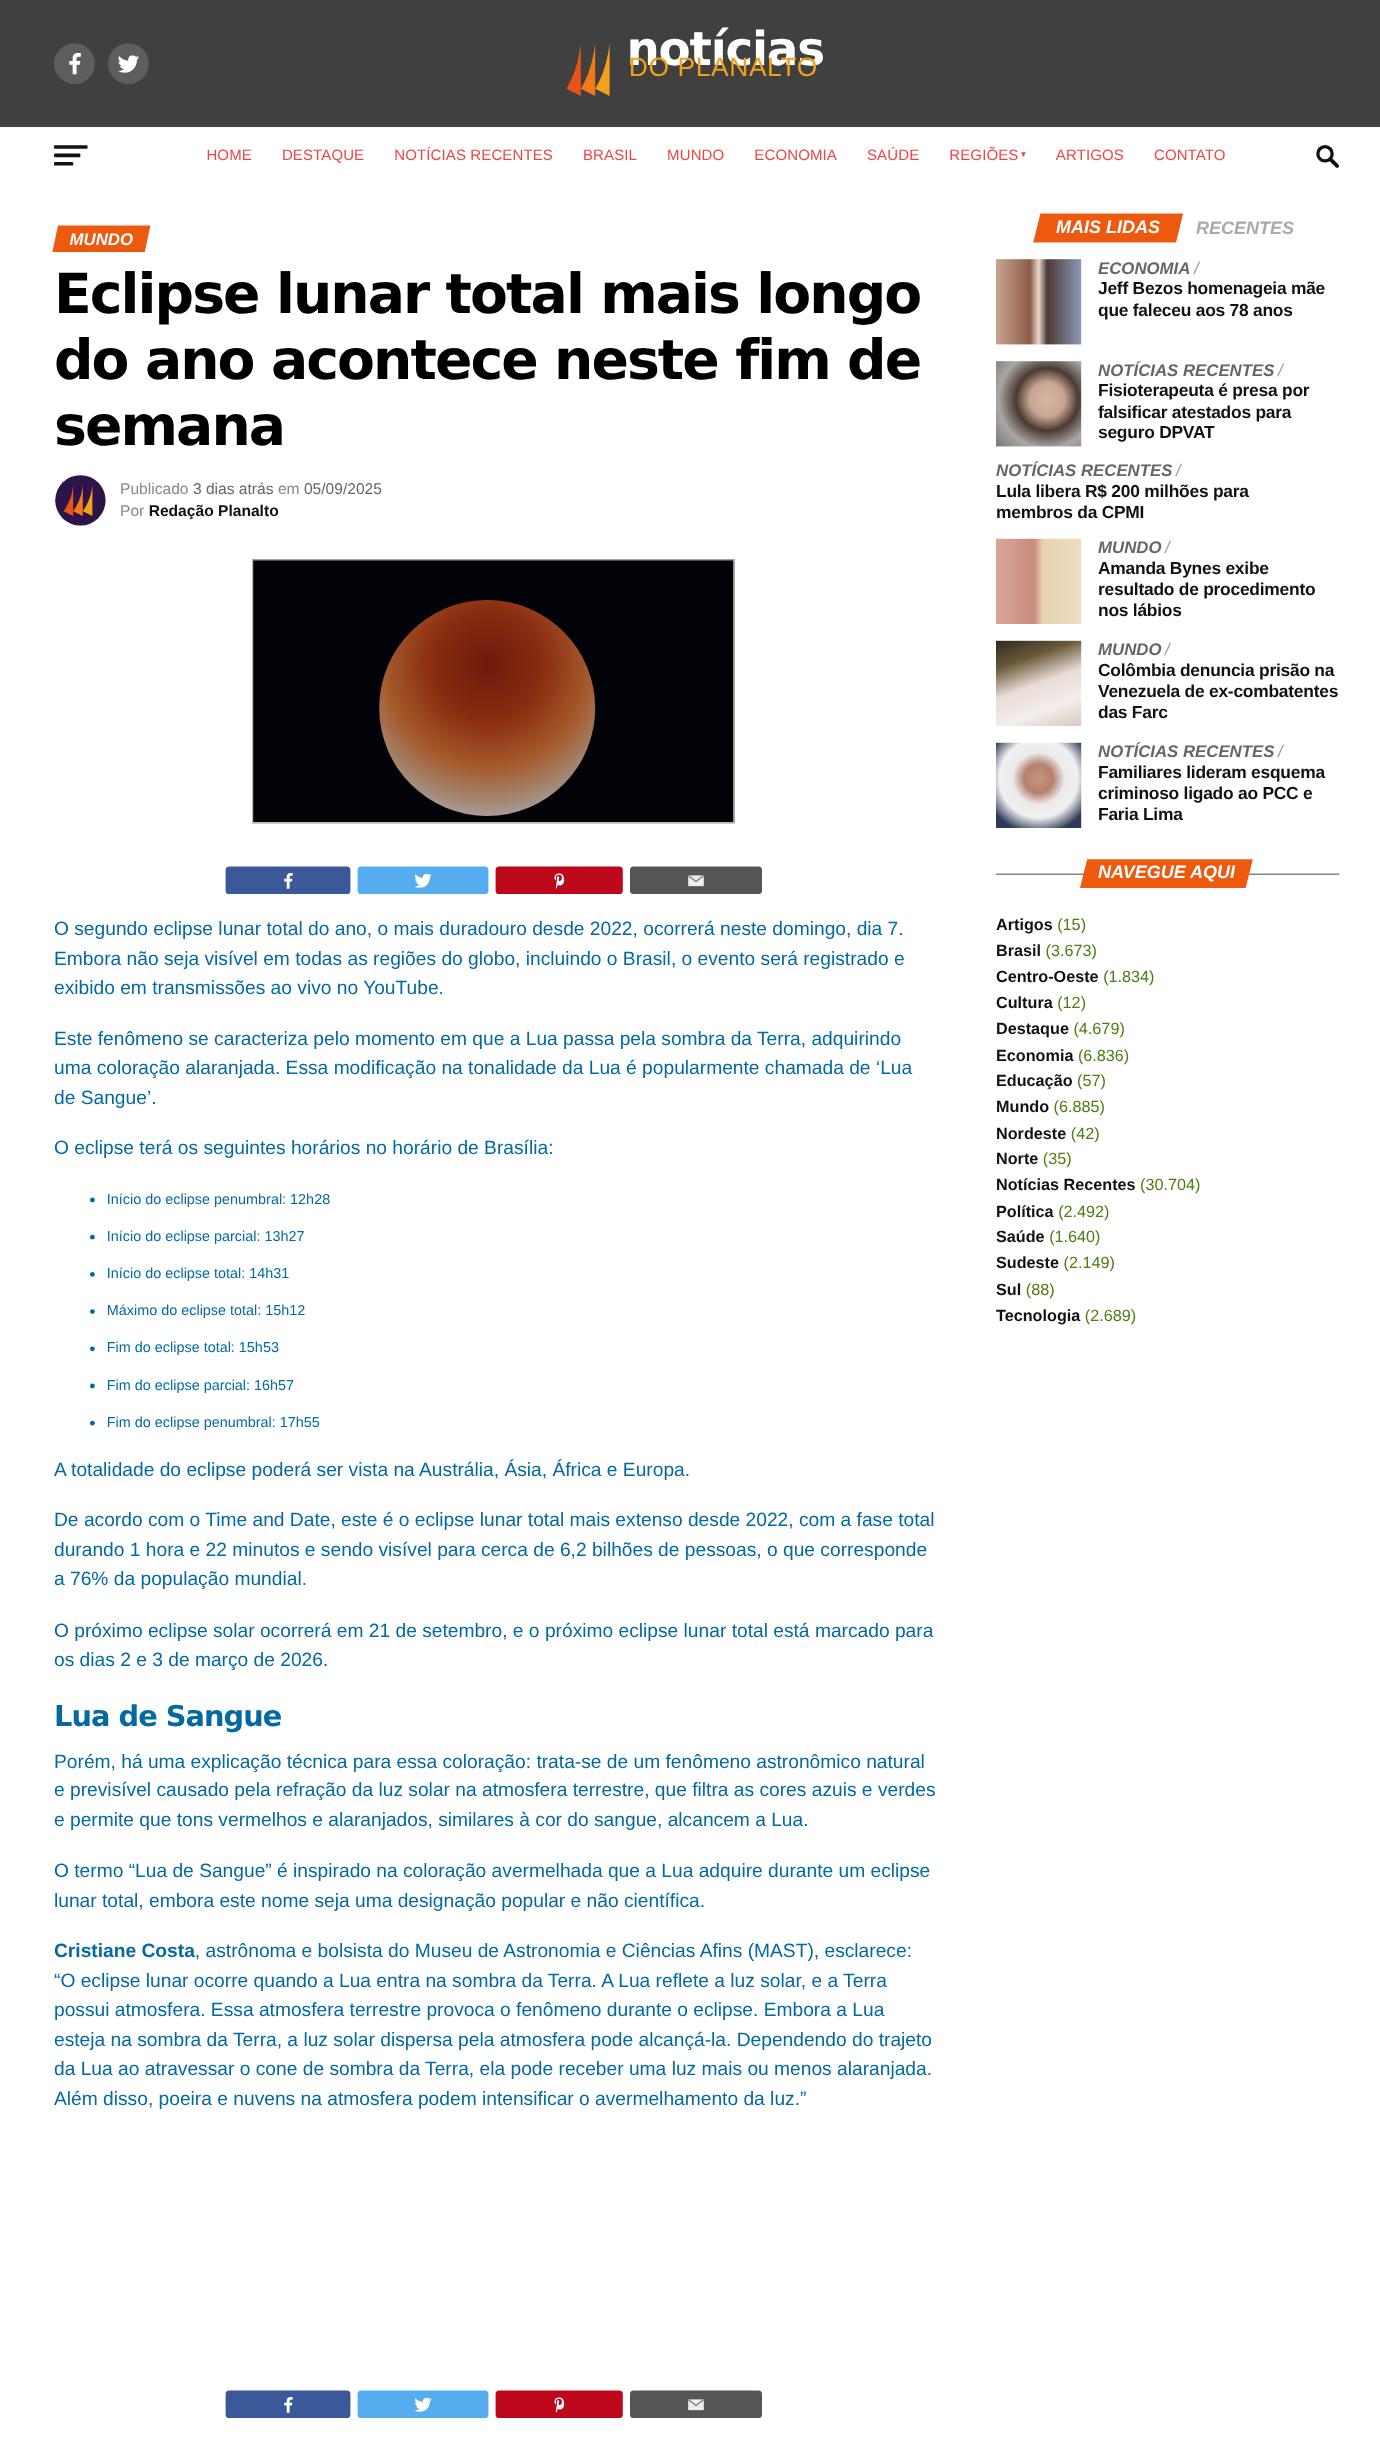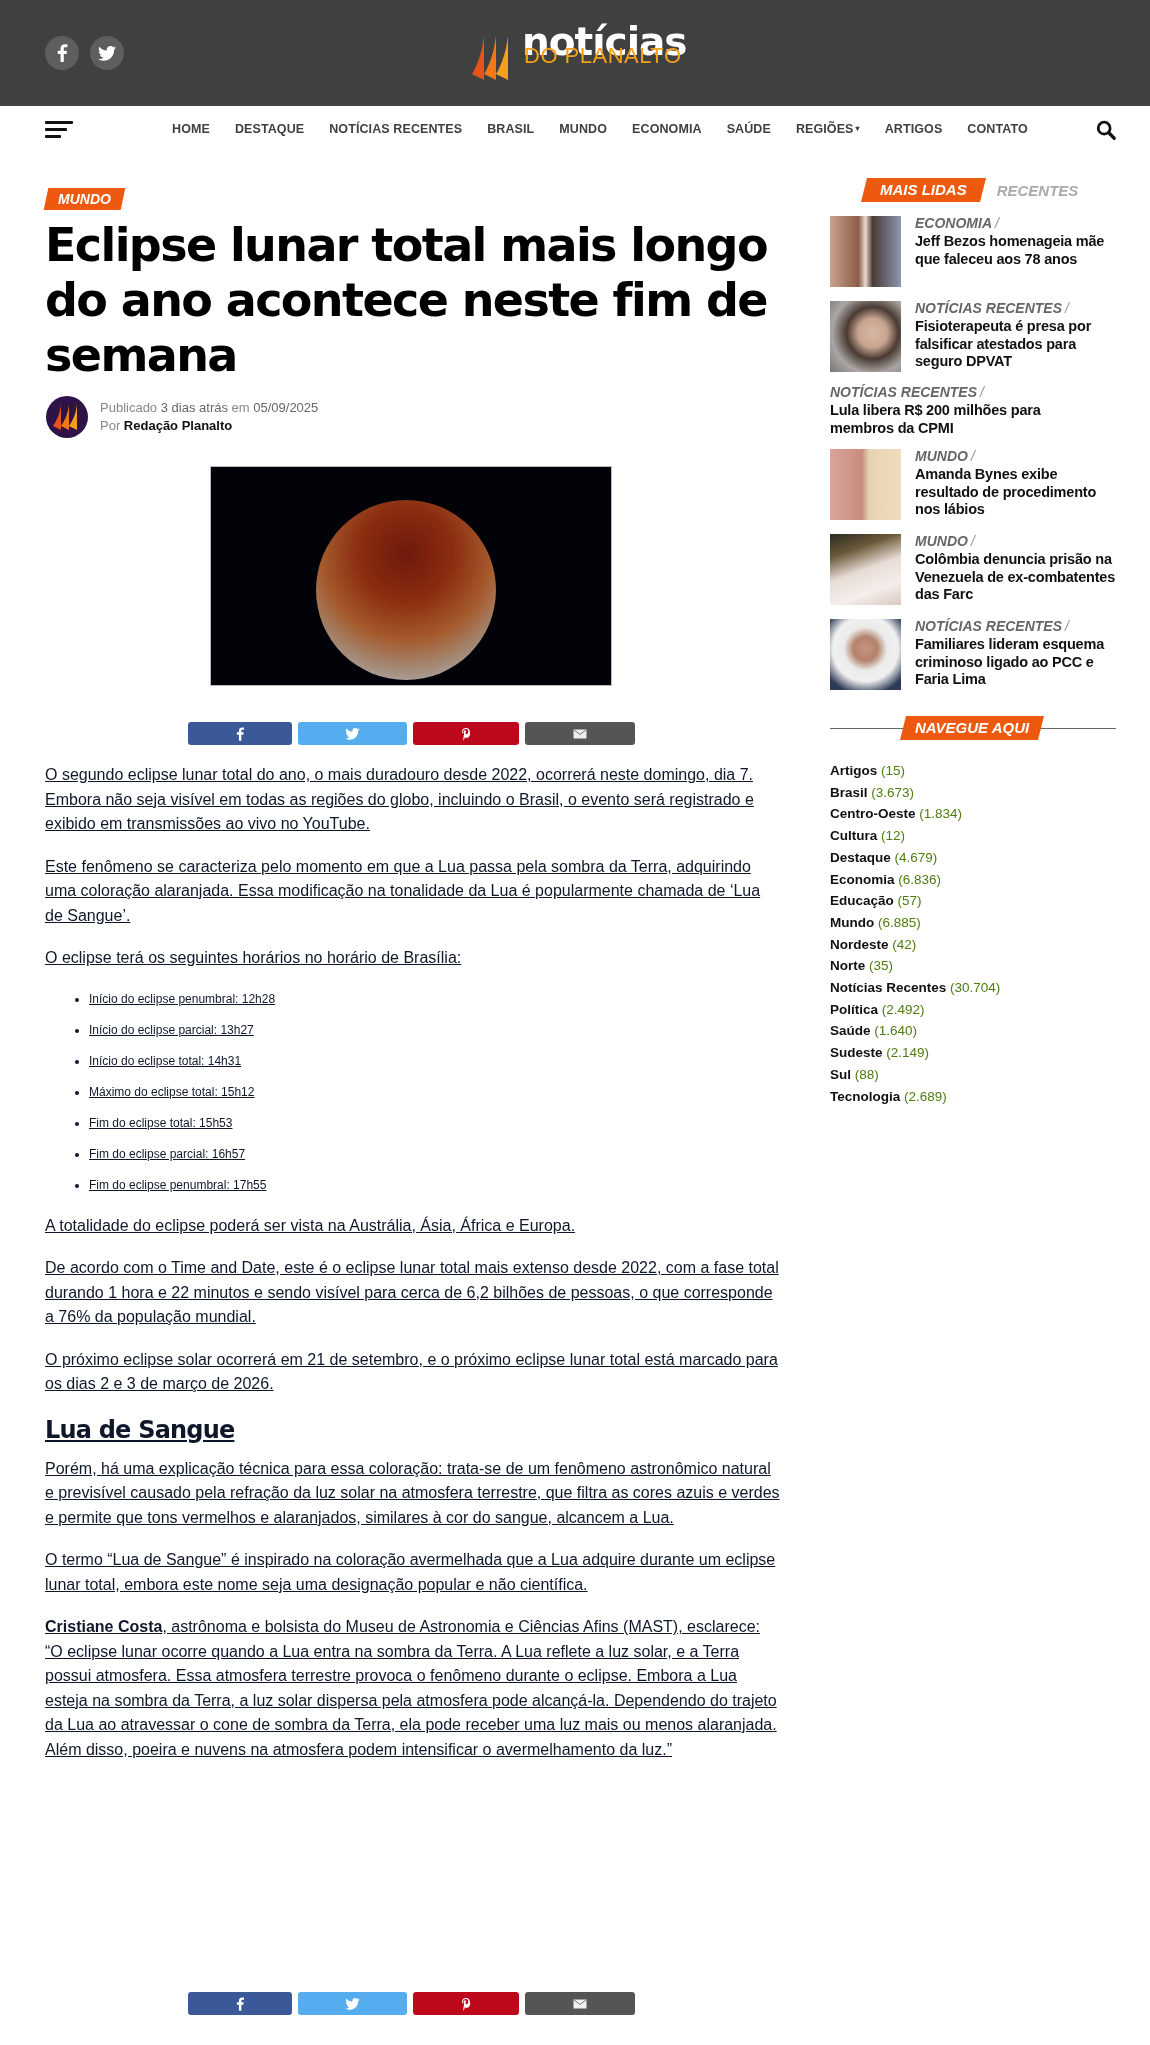--- a/index.html
+++ b/index.html
@@ -12,21 +12,21 @@
   .logo { position: absolute; left: 472px; top: 24px; width: 220px; height: 62px; }
   .logo-mark { position: absolute; left: 0; top: 10px; width: 46px; height: 50px; }
   .logo-title { position: absolute; left: 50px; top: -4px; font-family: "DejaVu Sans", sans-serif; font-weight: bold; font-size: 39px; color: #fff; letter-spacing: -1px; line-height: 44px; }
   .logo-sub { position: absolute; left: 52px; top: 20px; font-family: "Liberation Sans", sans-serif; font-size: 22px; color: #f3a01a; letter-spacing: 0.5px; line-height: 24px; }
 
   
   .navbar { position: absolute; left: 0; top: 106px; width: 1150px; height: 46px; background: #fff; }
   .hamburger { position: absolute; left: 45px; top: 15px; width: 28px; height: 20px; }
   .hamburger span { display: block; height: 3px; background: #111; margin-bottom: 4px; border-radius: 1px; }
   .nav-items { position: absolute; left: 172px; top: 0; height: 46px; display: flex; align-items: center; gap: 0; }
-  .nav-item { font-family: "Liberation Sans", sans-serif; font-size: 12.5px; font-weight: bold; color: #404040; margin-right: 25px; white-space: nowrap; letter-spacing: 0.1px; }
+  .nav-item { font-family: "Liberation Sans", sans-serif; font-size: 12.5px; font-weight: normal; color: #ef4444; margin-right: 25px; white-space: nowrap; letter-spacing: 0.1px; }
   .nav-caret { font-size: 8px; margin-left: 2px; vertical-align: 2px; }
   .search-icon { position: absolute; left: 1095px; top: 13px; width: 22px; height: 22px; }
 
   
   .cat-tag { position: absolute; left: 46px; top: 188px; height: 22px; padding: 0 12px; background: #ed5a0f; color: #fff; font-weight: bold; font-style: italic; font-size: 14px; line-height: 22px; transform: skewX(-12deg); }
   .cat-tag span { display: inline-block; transform: skewX(12deg); }
   .headline { position: absolute; left: 45px; top: 218px; width: 740px; font-family: "DejaVu Sans", sans-serif; font-weight: bold; font-size: 46px; line-height: 55px; letter-spacing: -1.6px; color: #000; }
   .author-avatar { position: absolute; left: 46px; top: 396px; width: 42px; height: 42px; border-radius: 50%; background: #2d1347; overflow: hidden; }
   .meta { position: absolute; left: 100px; top: 399px; font-size: 13px; color: #888; line-height: 18px; }
   .meta b { color: #666; font-weight: normal; }
@@ -36,21 +36,21 @@
   .moon { position: absolute; left: 105px; top: 33px; width: 180px; height: 180px; border-radius: 50%;
     background: radial-gradient(circle at 50% 30%, #6e1a0c 0%, #8a2c10 30%, #a55a2c 55%, #a38b78 75%, #b7b3bd 90%, #cfd9ee 100%); }
 
   .share-row { position: absolute; left: 188px; height: 23px; display: flex; gap: 6px; }
   .share { height: 23px; border-radius: 3px; color: #fff; display: flex; align-items: center; justify-content: center; font-weight: bold; font-size: 14px; }
   .share.fb { width: 104px; background: #3b5998; }
   .share.tw { width: 109px; background: #55acee; }
   .share.pi { width: 106px; background: #bd081c; }
   .share.em { width: 110px; background: #555; }
 
-  .body-text { position: absolute; left: 45px; width: 735px; font-family: "Liberation Sans", sans-serif; font-size: 16px; line-height: 24.5px; color: #0f172a; text-decoration: underline; }
+  .body-text { position: absolute; left: 45px; width: 735px; font-family: "Liberation Sans", sans-serif; font-size: 16px; line-height: 24.5px; color: #0369a1; }
   .body-text p { margin-bottom: 18px; }
   .body-text ul { list-style: disc; margin-left: 44px; margin-bottom: 18px; }
   .body-text li { font-size: 12px; line-height: 21px; margin-bottom: 10px; }
   .body-text h2 { font-family: "DejaVu Sans", sans-serif; font-weight: bold; font-size: 24px; letter-spacing: -0.8px; line-height: 30px; margin-bottom: 12px; margin-top: 4px; }
 
   
   .tabs { position: absolute; left: 864px; top: 178px; display: flex; align-items: center; }
   .tab-active { height: 24px; padding: 0 16px; background: #ed5a0f; color: #fff; font-weight: bold; font-style: italic; font-size: 15px; line-height: 24px; transform: skewX(-14deg); }
   .tab-active span { display: inline-block; transform: skewX(14deg); }
   .tab-inactive { margin-left: 14px; color: #aaa; font-weight: bold; font-style: italic; font-size: 15px; }

